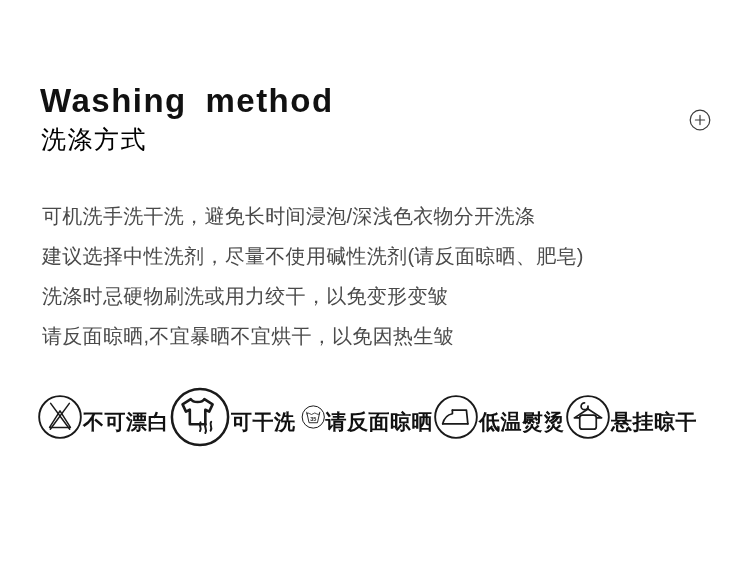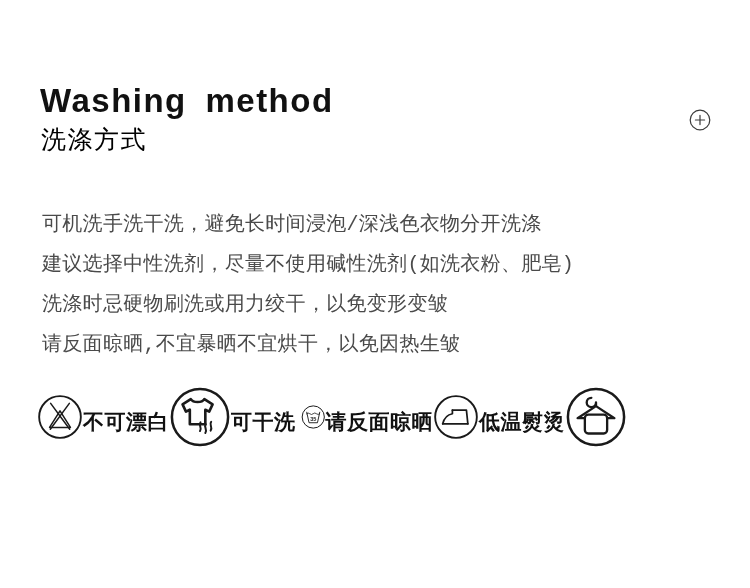--- a/index.html
+++ b/index.html
@@ -17,22 +17,22 @@
     font-size:25px; font-weight:400; color:#000000; letter-spacing:1.5px;
   }
   .plus-btn {
     position:absolute; left:689px; top:109px; width:22px; height:22px;
     cursor:pointer;
   }
   .instructions {
     position:absolute; left:42px; top:206px; width:640px;
   }
   .instructions p {
-    margin:8px 0 19px 0; font-size:20px; line-height:21px;
-    color:#4a4a4a; letter-spacing:0.3px; white-space:nowrap;font-family:Liberation Mono, monospace;
+    margin:0 0 19px 0; font-size:20px; line-height:21px;
+    color:#4a4a4a; letter-spacing:0.3px; white-space:nowrap;
   }
   .care-row {
     position:absolute; left:37px; top:386px; display:flex;
   }
   .care-item {
     width:132px; display:flex; flex-direction:row; align-items:center;
   }
   .care-item svg.glyph { width:62px; height:62px; display:block; }
   .care-label {
     margin-top:10px; font-size:21px; font-weight:700; color:#111;
@@ -54,21 +54,21 @@
 
   <div class="plus-btn">
     <svg viewBox="0 0 22 22">
       <circle cx="11" cy="11" r="9.8" fill="none" stroke="#3a3a3a" stroke-width="1.2"></circle>
       <path d="M11 6.4 V15.6 M6.4 11 H15.6" fill="none" stroke="#3a3a3a" stroke-width="1.2" stroke-linecap="round"></path>
     </svg>
   </div>
 
   <div class="instructions">
     <p>可机洗手洗干洗，避免长时间浸泡/深浅色衣物分开洗涤</p>
-    <p>建议选择中性洗剂，尽量不使用碱性洗剂(如洗衣粉、肥皂)</p>
+    <p>建议选择中性洗剂，尽量不使用碱性洗剂(请反面晾晒、肥皂)</p>
     <p>洗涤时忌硬物刷洗或用力绞干，以免变形变皱</p>
     <p>请反面晾晒,不宜暴晒不宜烘干，以免因热生皱</p>
   </div>
 
   <div class="care-row">
 
     <div class="care-item">
       <svg class="glyph" viewBox="0 0 64 64">
         <circle class="ring" cx="32" cy="32" r="29"></circle>
         <path class="st-thin" d="M32 23.5 L17.5 46.5 L46.5 46.5 Z"></path>
@@ -109,16 +109,17 @@
       <div class="care-label">低温熨烫</div>
     </div>
 
     <div class="care-item">
       <svg class="glyph" viewBox="0 0 64 64">
         <circle class="ring" cx="32" cy="32" r="29"></circle>
         <path class="st" d="M32 20.5 L32 17 A4.8 4.8 0 1 1 27.2 12.2"></path>
         <path class="st" d="M13 33.2 L32 20.8 L51 33.2 Z"></path>
         <rect x="20.5" y="29.5" width="23" height="19.5" rx="3.5" fill="#ffffff" stroke="#1a1a1a" stroke-width="2.4"></rect>
       </svg>
+      <div class="care-label">悬挂晾干</div>
     </div>
 
   </div>
 </div>
 
 </body></html>

